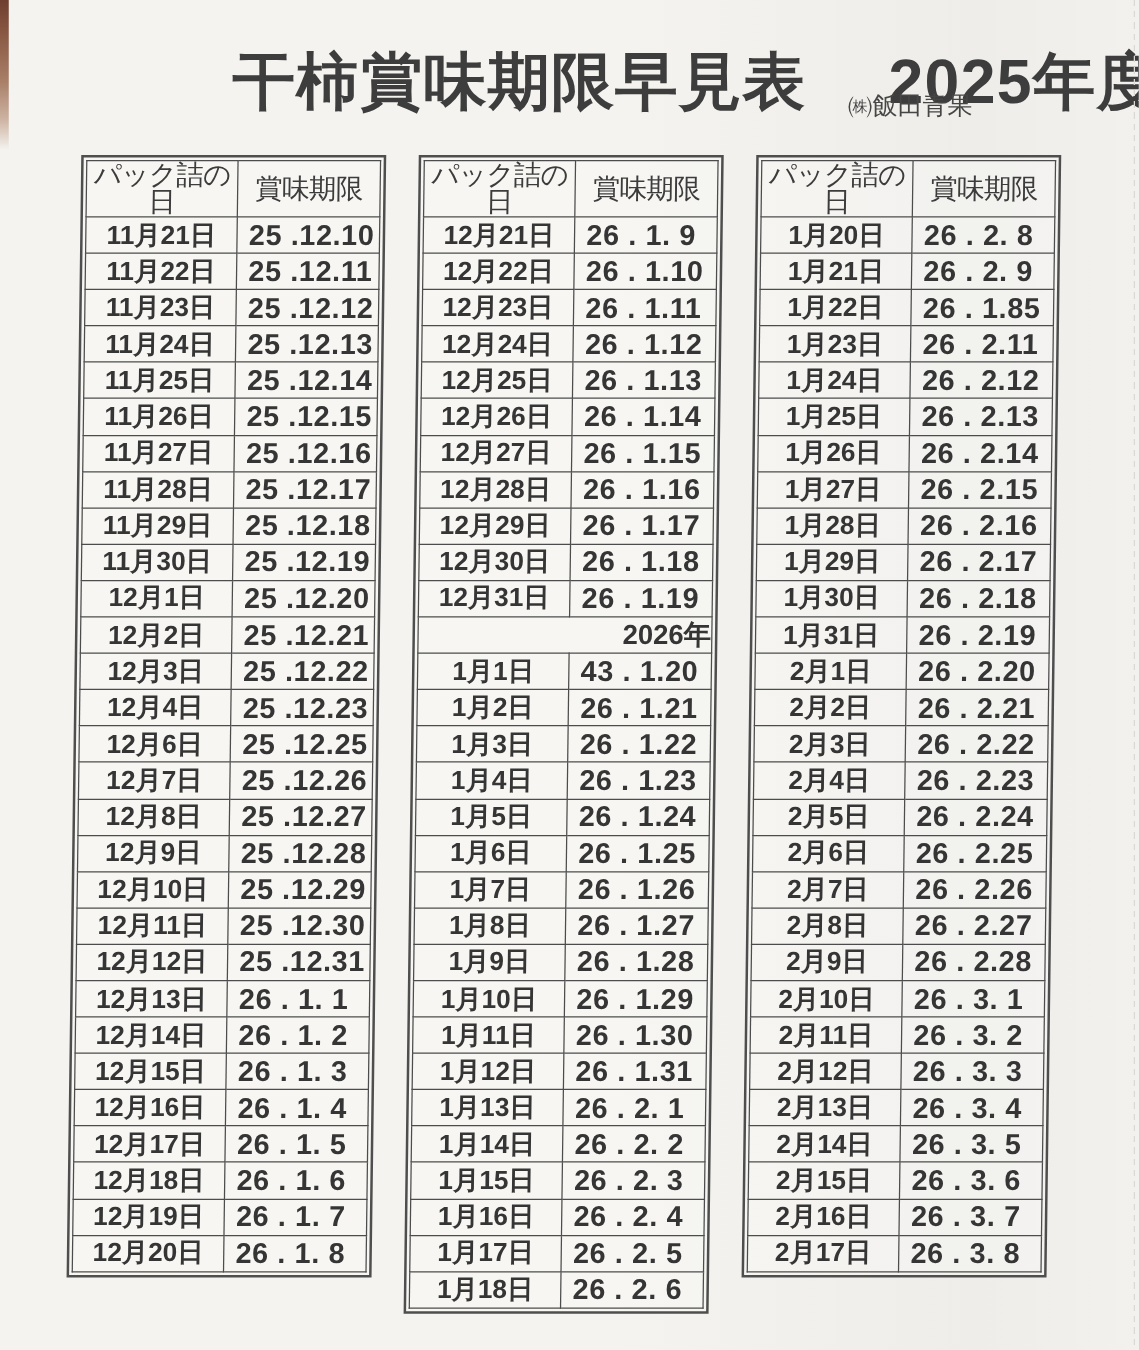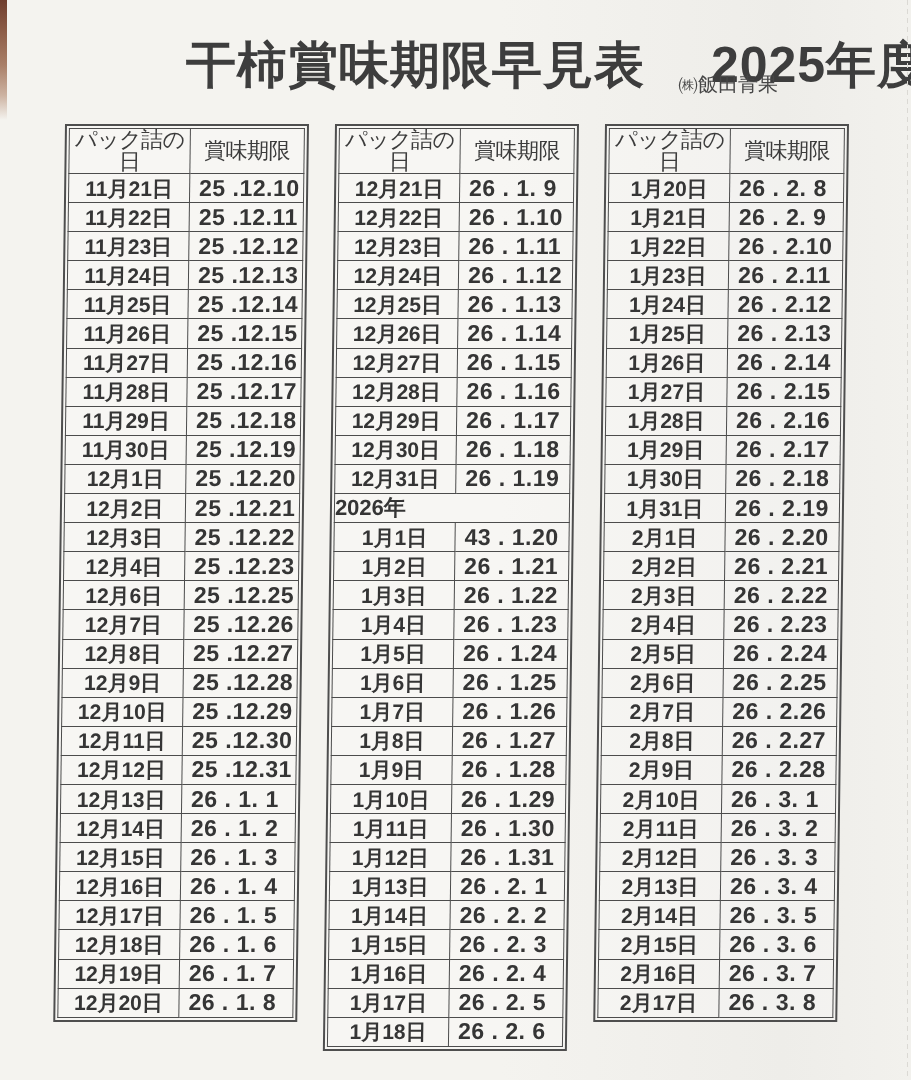--- a/index.html
+++ b/index.html
@@ -46,21 +46,21 @@
   col.c-date { width:121px; }
   col.c-exp  { width:114px; }
   th, td { border:1.5px solid #4c4c4c; padding:0; line-height:1; }
   th {
     height:33px; font-size:22px; font-weight:500;
     letter-spacing:-0.5px; color:#3c3c3c; text-align:center;
   }
   td { height:28.1px; color:#353535; }
   td.date-cell { text-align:center; font-size:21px; font-weight:600; }
   td.exp-cell  { text-align:left; padding-left:9px; font-size:23px; font-weight:600; letter-spacing:0.5px; }
-  tr.year-divider td { text-align:left; font-size:22px; font-weight:600; letter-spacing:0; }
+  tr.year-divider td { text-align:right; font-size:22px; font-weight:600; letter-spacing:0; }
 </style>
 </head>
 <body>
 
 <div class="paper">
   <div class="scan-streak"></div>
 
   <h1 class="title">干柿賞味期限早見表　 2025年度産</h1>
   <div class="company">㈱飯田青果</div>
 
@@ -351,21 +351,21 @@
             <tr>
               <td class="date-cell">1月20日</td>
               <td class="exp-cell">26 . 2. 8</td>
             </tr>
             <tr>
               <td class="date-cell">1月21日</td>
               <td class="exp-cell">26 . 2. 9</td>
             </tr>
             <tr>
               <td class="date-cell">1月22日</td>
-              <td class="exp-cell">26 . 2.10</td>
+              <td class="exp-cell">26 . 1.85</td>
             </tr>
             <tr>
               <td class="date-cell">1月23日</td>
               <td class="exp-cell">26 . 2.11</td>
             </tr>
             <tr>
               <td class="date-cell">1月24日</td>
               <td class="exp-cell">26 . 2.12</td>
             </tr>
             <tr>

